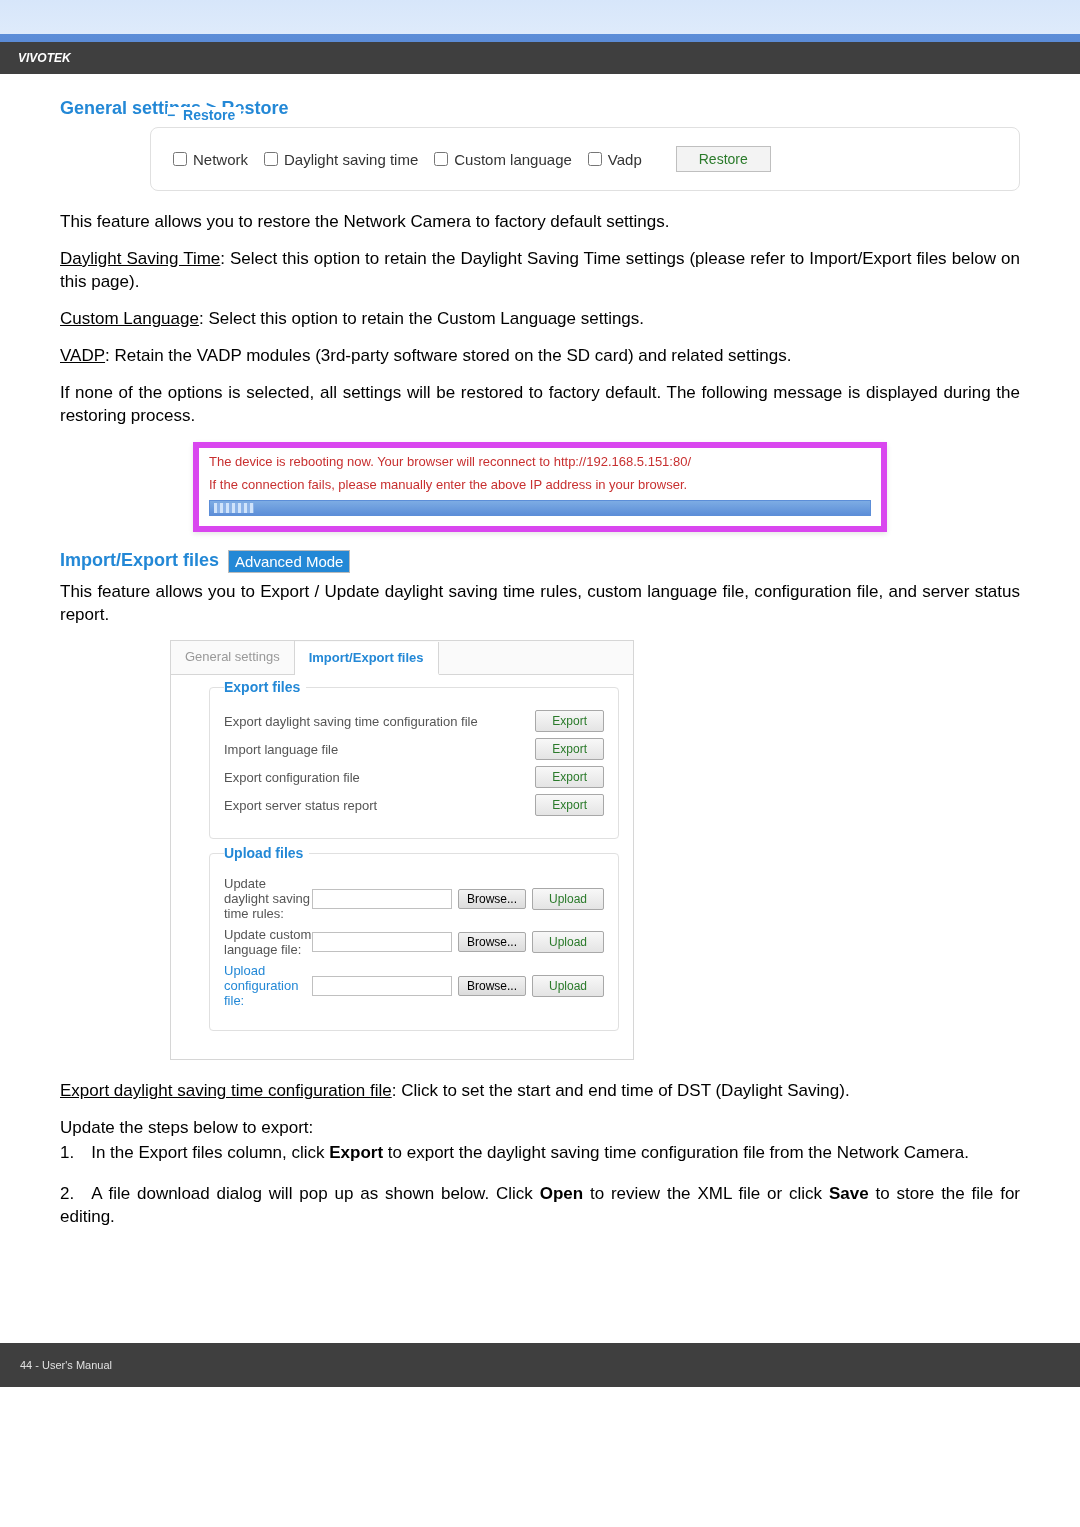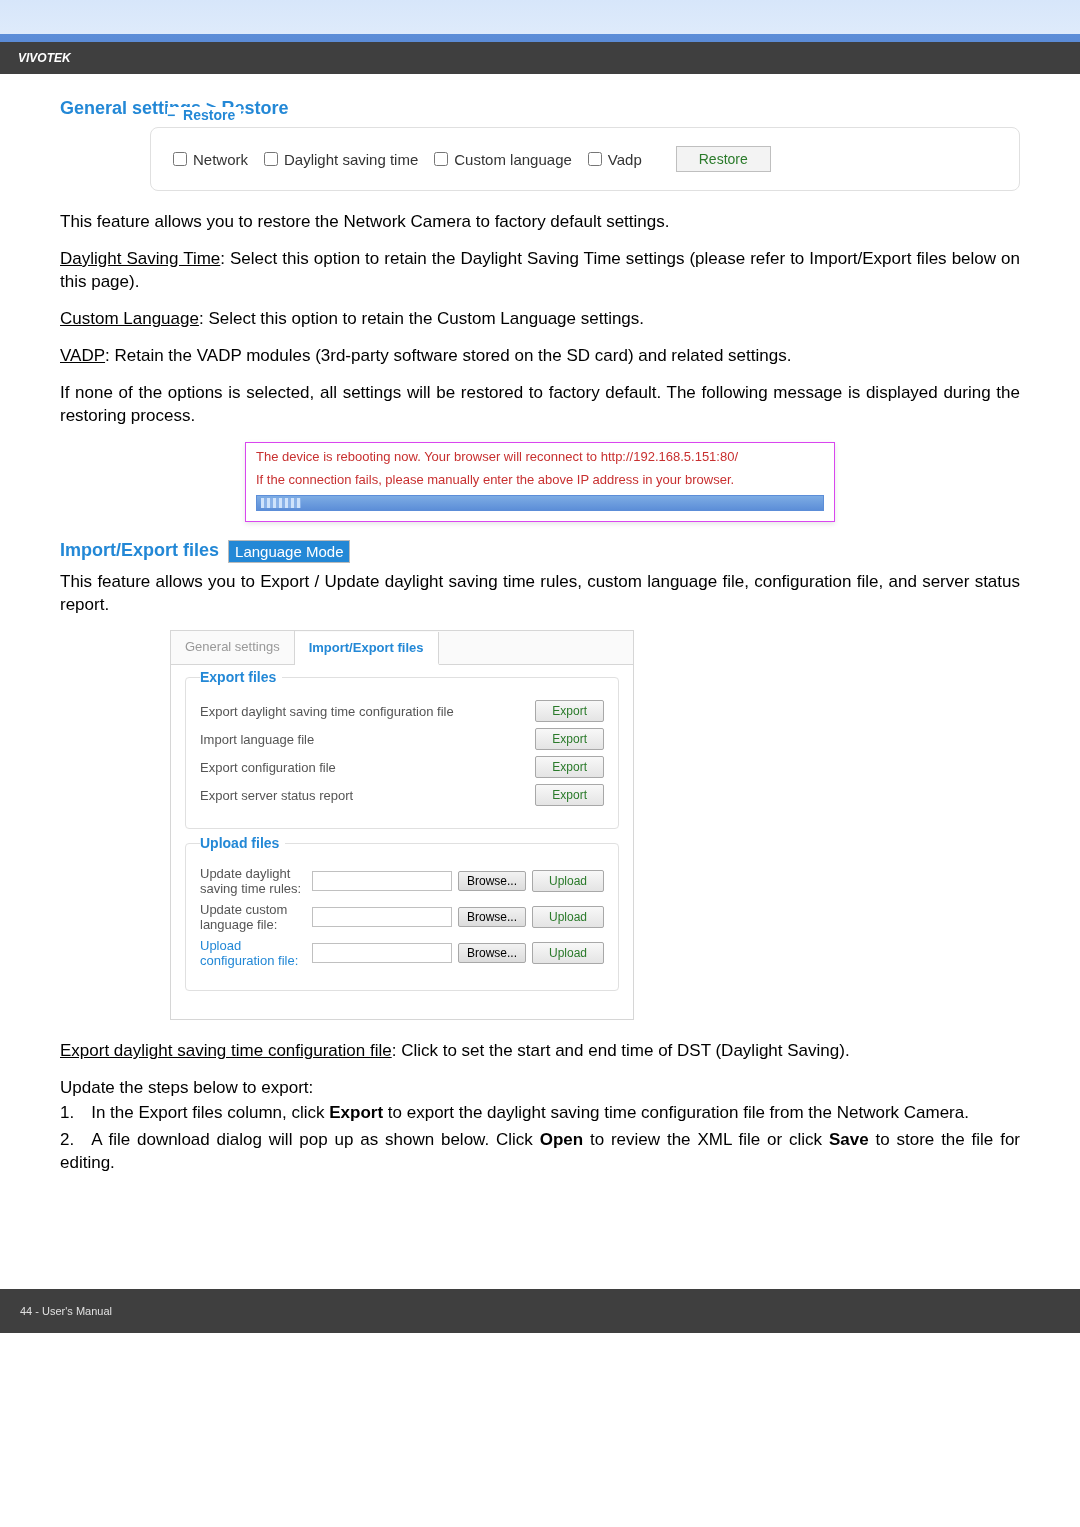--- a/index.html
+++ b/index.html
@@ -109,22 +109,22 @@
     font-size: 17px;
     line-height: 1.35;
     margin: 0 0 14px 0;
     text-align: justify;
   }
   .body-p .u { text-decoration: underline; }
 
   
   .reboot-box {
     margin: 0 auto 18px auto;
-    width: 590px;
-    border: 1px solid #d946ef;
+    width: 694px;
+    border: 6px solid #d946ef;
     box-shadow: 0 2px 5px rgba(0,0,0,0.1);
   }
   .reboot-box .msg {
     font-size: 13px;
     color: #c83030;
     padding: 6px 10px 2px 10px;
   }
   .reboot-box .progress {
     margin: 6px 10px 10px 10px;
     height: 16px;
@@ -169,20 +169,21 @@
   }
   .ie-content {
     padding: 12px 14px 14px 14px;
   }
   .sub-fieldset {
     border: 1px solid #e0e0e0;
     border-radius: 4px;
     padding: 8px 14px 12px 14px;
     margin-bottom: 14px;
     position: relative;
+    margin-left: 24px;
   }
   .sub-legend {
     color: #2388d6;
     font-weight: bold;
     font-size: 14px;
     background: #fff;
     padding: 0 6px 0 0;
     position: relative;
     top: -18px;
     display: inline-block;
@@ -292,21 +293,21 @@
   <p class="body-p">If none of the options is selected, all settings will be restored to factory default. The following message is displayed during the restoring process.</p>
 
   <div class="reboot-box">
     <div class="msg">The device is rebooting now. Your browser will reconnect to http://192.168.5.151:80/</div>
     <div class="msg">If the connection fails, please manually enter the above IP address in your browser.</div>
     <div class="progress"></div>
   </div>
 
   <h2 class="section-title">
     <span>Import/Export files</span>
-    <span class="advmode">Language Mode</span>
+    <span class="advmode">Advanced Mode</span>
   </h2>
 
   <p class="body-p">This feature allows you to Export / Update daylight saving time rules, custom language file, configuration file, and server status report.</p>
 
   <div class="ie-panel">
     <div class="ie-tabs">
       <div class="ie-tab">General settings</div>
       <div class="ie-tab active">Import/Export files</div>
     </div>
     <div class="ie-content">
@@ -360,21 +361,21 @@
       </div>
 
     </div>
   </div>
 
   <p class="body-p">
     <span class="u">Export daylight saving time configuration file</span><span>: Click to set the start and end time of DST (Daylight Saving).</span>
   </p>
 
   <p class="body-p" style="margin-bottom:2px;">Update the steps below to export:</p>
-  <p class="body-p" style="margin-bottom:4px;">
+  <p class="body-p" style="margin-bottom:18px;">
     <span>1. In the Export files column, click </span><b>Export</b><span> to export the daylight saving time configuration file from the Network Camera.</span>
   </p>
   <p class="body-p">
     <span>2. A file download dialog will pop up as shown below. Click </span><b>Open</b><span> to review the XML file or click </span><b>Save</b><span> to store the file for editing.</span>
   </p>
 
 </div>
 
 <div class="footer-bar">
   <span>44 - User's Manual</span>

